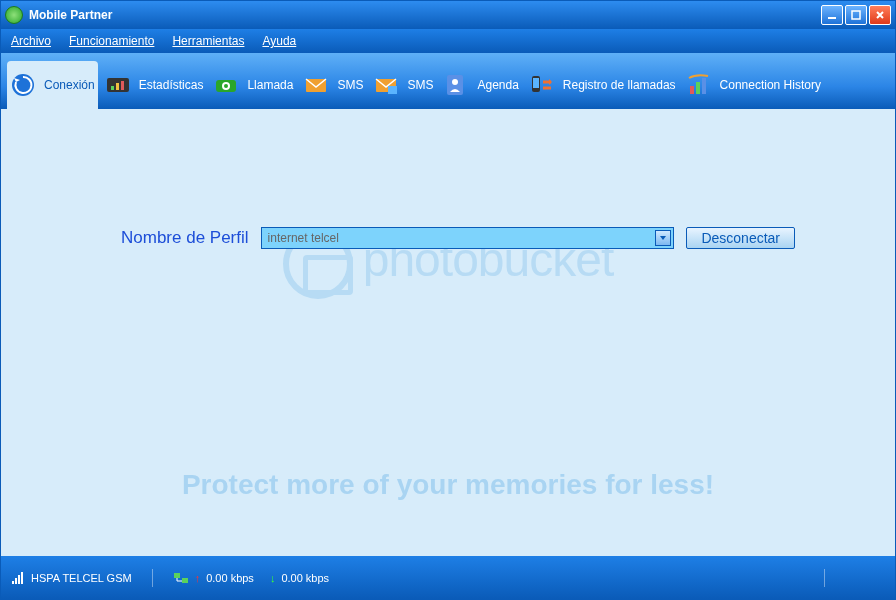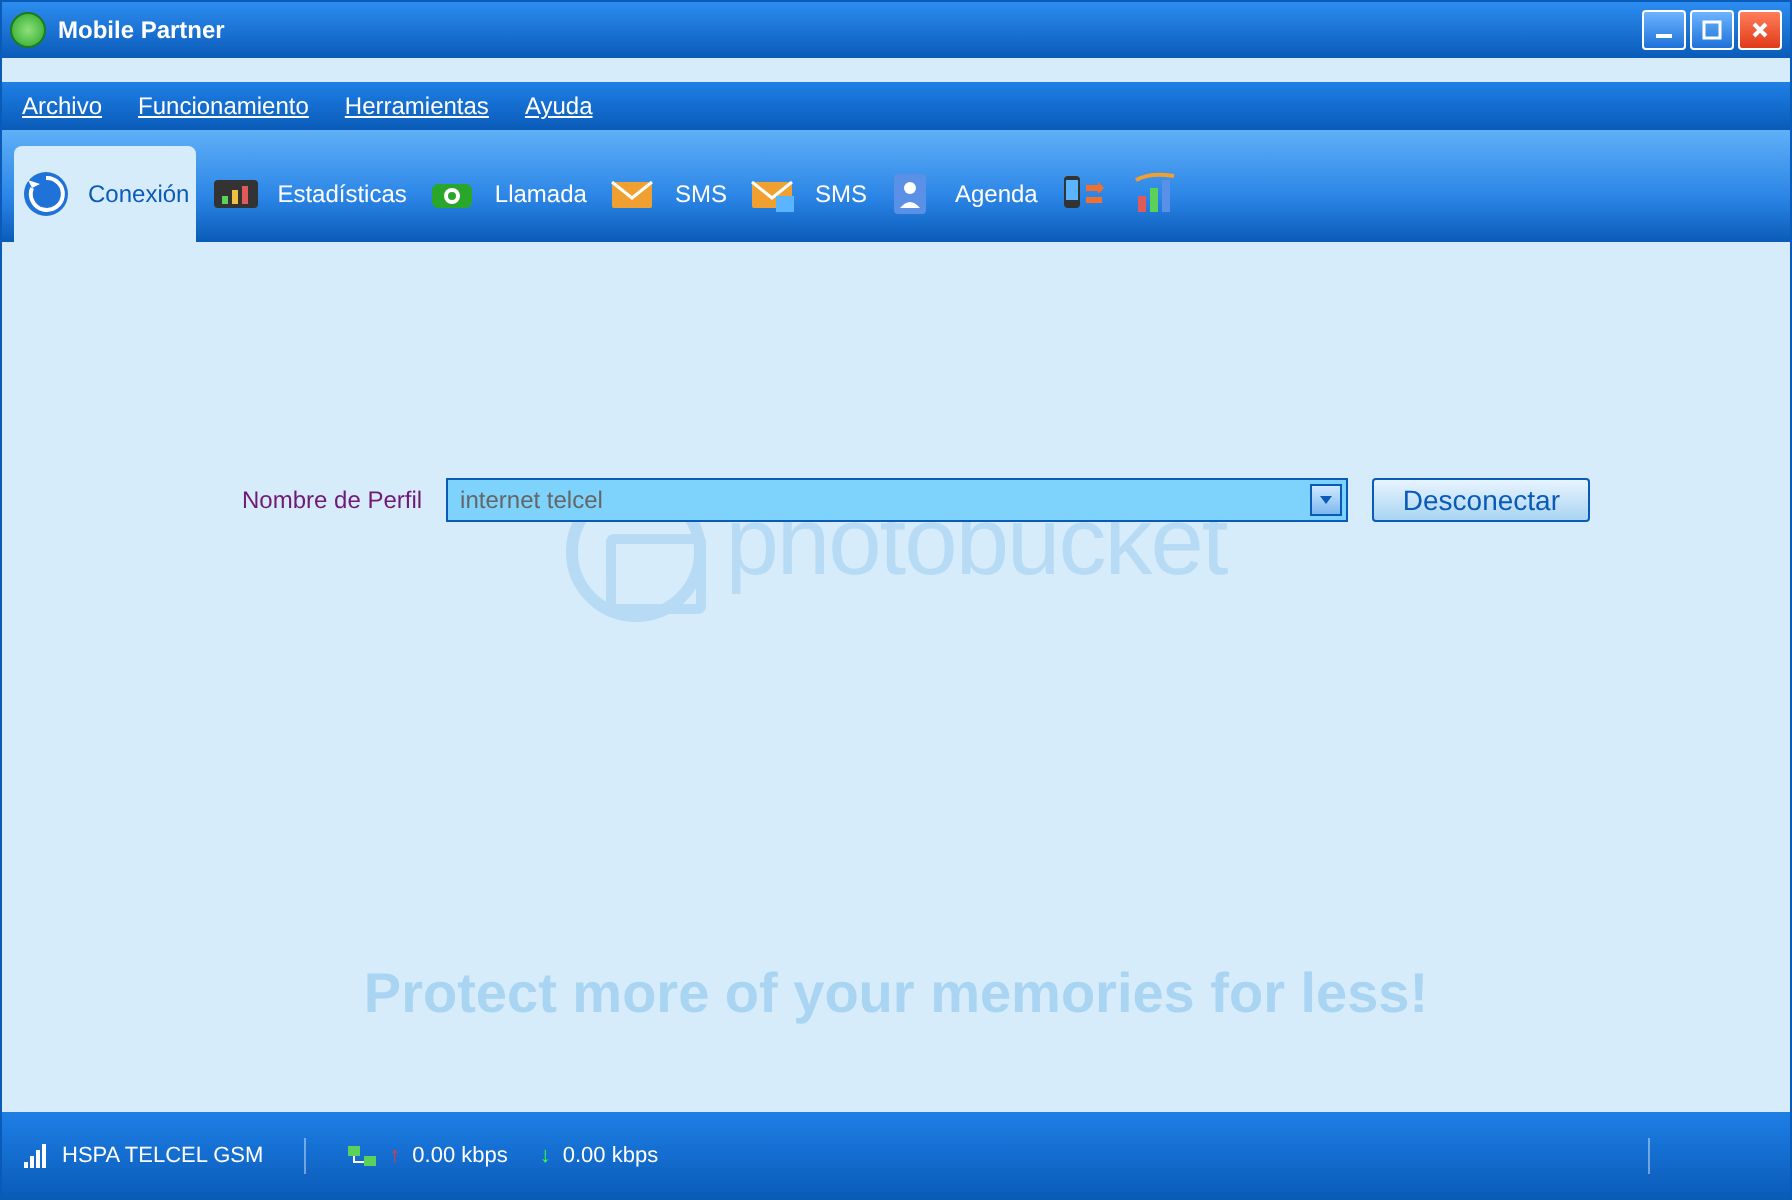--- a/index.html
+++ b/index.html
@@ -10,37 +10,37 @@
 .titlebar { height: 28px; background: linear-gradient(#2d8cf0, #0a5bb8); display: flex; align-items: center; padding: 0 4px; color: #fff; }
 .titlebar-icon { width: 18px; height: 18px; border-radius: 50%; background: radial-gradient(#8ee07a, #2aa62a); margin-right: 6px; border: 1px solid #1d7a1d; }
 .titlebar-text { font-size: 12px; font-weight: bold; flex: 1; }
 .win-controls { display: flex; gap: 2px; }
 .win-btn { width: 22px; height: 20px; border: 1px solid #fff; display: flex; align-items: center; justify-content: center; cursor: pointer; border-radius: 2px; }
 .win-min { background: linear-gradient(#6db4ff,#1e72d8); }
 .win-max { background: linear-gradient(#6db4ff,#1e72d8); }
 .win-close { background: linear-gradient(#ff7e5a,#e03a1a); }
 .win-btn svg { width: 12px; height: 12px; }
 
-.menubar { height: 24px; background: linear-gradient(#1e7fe6,#0a5bb8); display: flex; align-items: center; padding: 0 10px; gap: 18px; margin-top: 12px; }
+.menubar { height: 24px; background: linear-gradient(#1e7fe6,#0a5bb8); display: flex; align-items: center; padding: 0 10px; gap: 18px; }
 .menubar span { color: #fff; font-size: 12px; text-decoration: underline; cursor: pointer; }
 
 .toolbar { height: 56px; background: linear-gradient(#5fb0f7,#2b85e6 60%,#0a5bb8); display: flex; align-items: center; padding: 8px 6px 0 6px; gap: 4px; }
 .tool-btn { display: flex; align-items: center; gap: 8px; padding: 6px 3px; color: #fff; font-size: 12px; cursor: pointer; border-radius: 4px 4px 0 0; height: 48px; }
 .tool-btn.active { background: #d7ecfa; color: #0a5bb8; }
 .tool-icon { width: 26px; height: 26px; display: flex; align-items: center; justify-content: center; }
 
 .content { flex: 1; background: #d7ecfa; position: relative; overflow: hidden; }
 
 .watermark-logo { position: absolute; top: 110px; left: 0; right: 0; display: flex; align-items: center; justify-content: center; gap: 10px; color: #b7dbf4; font-size: 48px; font-weight: 300; letter-spacing: -1px; pointer-events: none; }
 .watermark-circle { width: 70px; height: 70px; border: 6px solid #b7dbf4; border-radius: 50%; position: relative; margin-top: 10px; }
 .watermark-circle::before { content: ""; position: absolute; top: 20px; left: 14px; width: 40px; height: 30px; border: 5px solid #b7dbf4; border-radius: 4px; background: transparent; }
 .watermark-tagline { position: absolute; top: 360px; left: 0; right: 0; text-align: center; color: #a9d4f2; font-size: 28px; font-weight: bold; pointer-events: none; }
 
 .form-row { position: absolute; top: 118px; left: 120px; right: 100px; display: flex; align-items: center; gap: 12px; z-index: 2; }
-.form-label { color: #701a75; font-size: 12px; }
+.form-label { color: #1d4ed8; font-size: 17px; }
 .profile-select { flex: 1; height: 22px; border: 1px solid #0a5bb8; background: #7dd3fc; display: flex; align-items: center; justify-content: space-between; padding: 0 2px 0 6px; font-size: 12px; color: #666; }
 .dropdown-btn { width: 16px; height: 16px; background: linear-gradient(#cfe8ff,#7db8f0); border: 1px solid #0a5bb8; display: flex; align-items: center; justify-content: center; cursor: pointer; }
 .disconnect-btn { height: 22px; padding: 0 14px; background: linear-gradient(#e8f4ff,#a9d4f2); border: 1px solid #0a5bb8; color: #0a5bb8; font-size: 14px; cursor: pointer; border-radius: 2px; }
 
 .statusbar { height: 43px; background: linear-gradient(#1e7fe6,#0a5bb8); display: flex; align-items: center; padding: 0 10px; color: #fff; font-size: 11px; gap: 20px; }
 .status-section { display: flex; align-items: center; gap: 6px; }
 .status-sep { width: 1px; height: 18px; background: rgba(255,255,255,0.4); }
 .signal-icon svg, .net-icon svg { display: block; }
 .spacer { flex: 1; }
 .arrow-up { color: #ff3030; font-weight: bold; }
@@ -142,30 +142,32 @@
     </div>
     <div class="tool-btn">
       <span class="tool-icon">
           <svg width="26" height="26" viewBox="0 0 26 26">
             <rect x="3" y="4" width="8" height="16" rx="2" fill="#333"></rect>
             <rect x="4" y="6" width="6" height="10" fill="#5ab4ff"></rect>
             <path d="M14 10 L22 10 M14 16 L22 16" stroke="#f07030" stroke-width="3"></path>
             <path d="M20 7 L23 10 L20 13" fill="#f07030"></path>
           </svg>
         </span>
+      <span>Registro de llamadas</span>
     </div>
     <div class="tool-btn">
       <span class="tool-icon">
           <svg width="26" height="26" viewBox="0 0 26 26">
             <rect x="4" y="14" width="4" height="8" fill="#e05a5a"></rect>
             <rect x="10" y="10" width="4" height="12" fill="#5bd15b"></rect>
             <rect x="16" y="6" width="4" height="16" fill="#5a90e6"></rect>
             <path d="M3 6 Q10 2 22 4" stroke="#f0a030" stroke-width="2" fill="none"></path>
           </svg>
         </span>
+      <span>Connection History</span>
     </div>
   </div>
 
   <div class="content">
     <div class="watermark-logo">
       <div class="watermark-circle"></div>
       <span>photobucket</span>
     </div>
     <div class="watermark-tagline">Protect more of your memories for less!</div>
 

